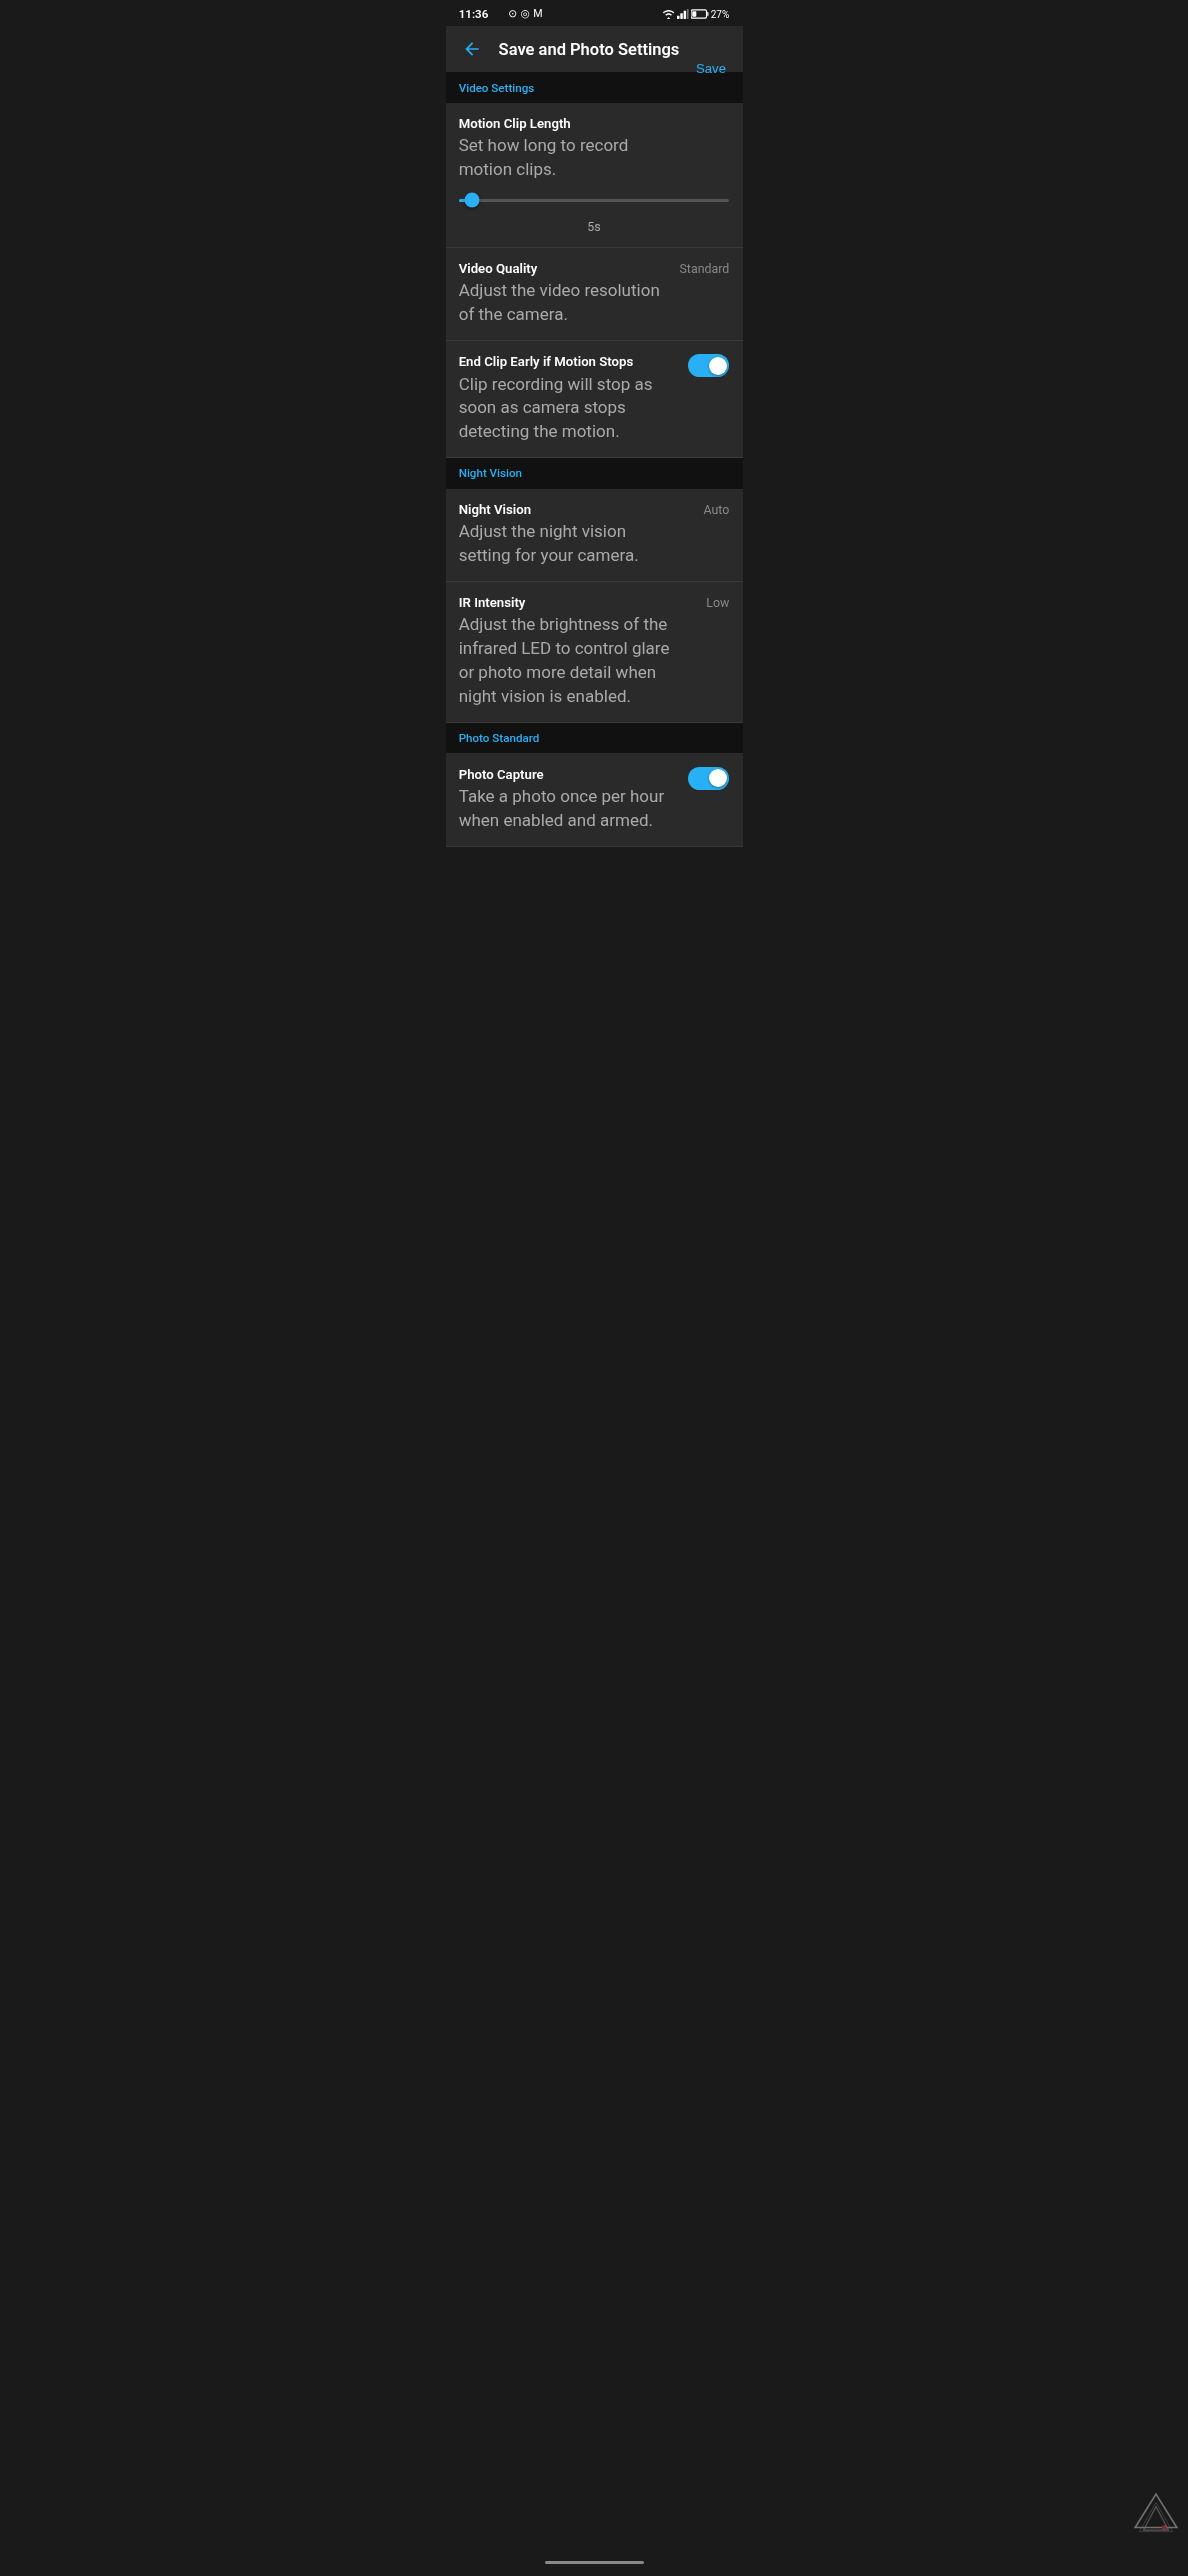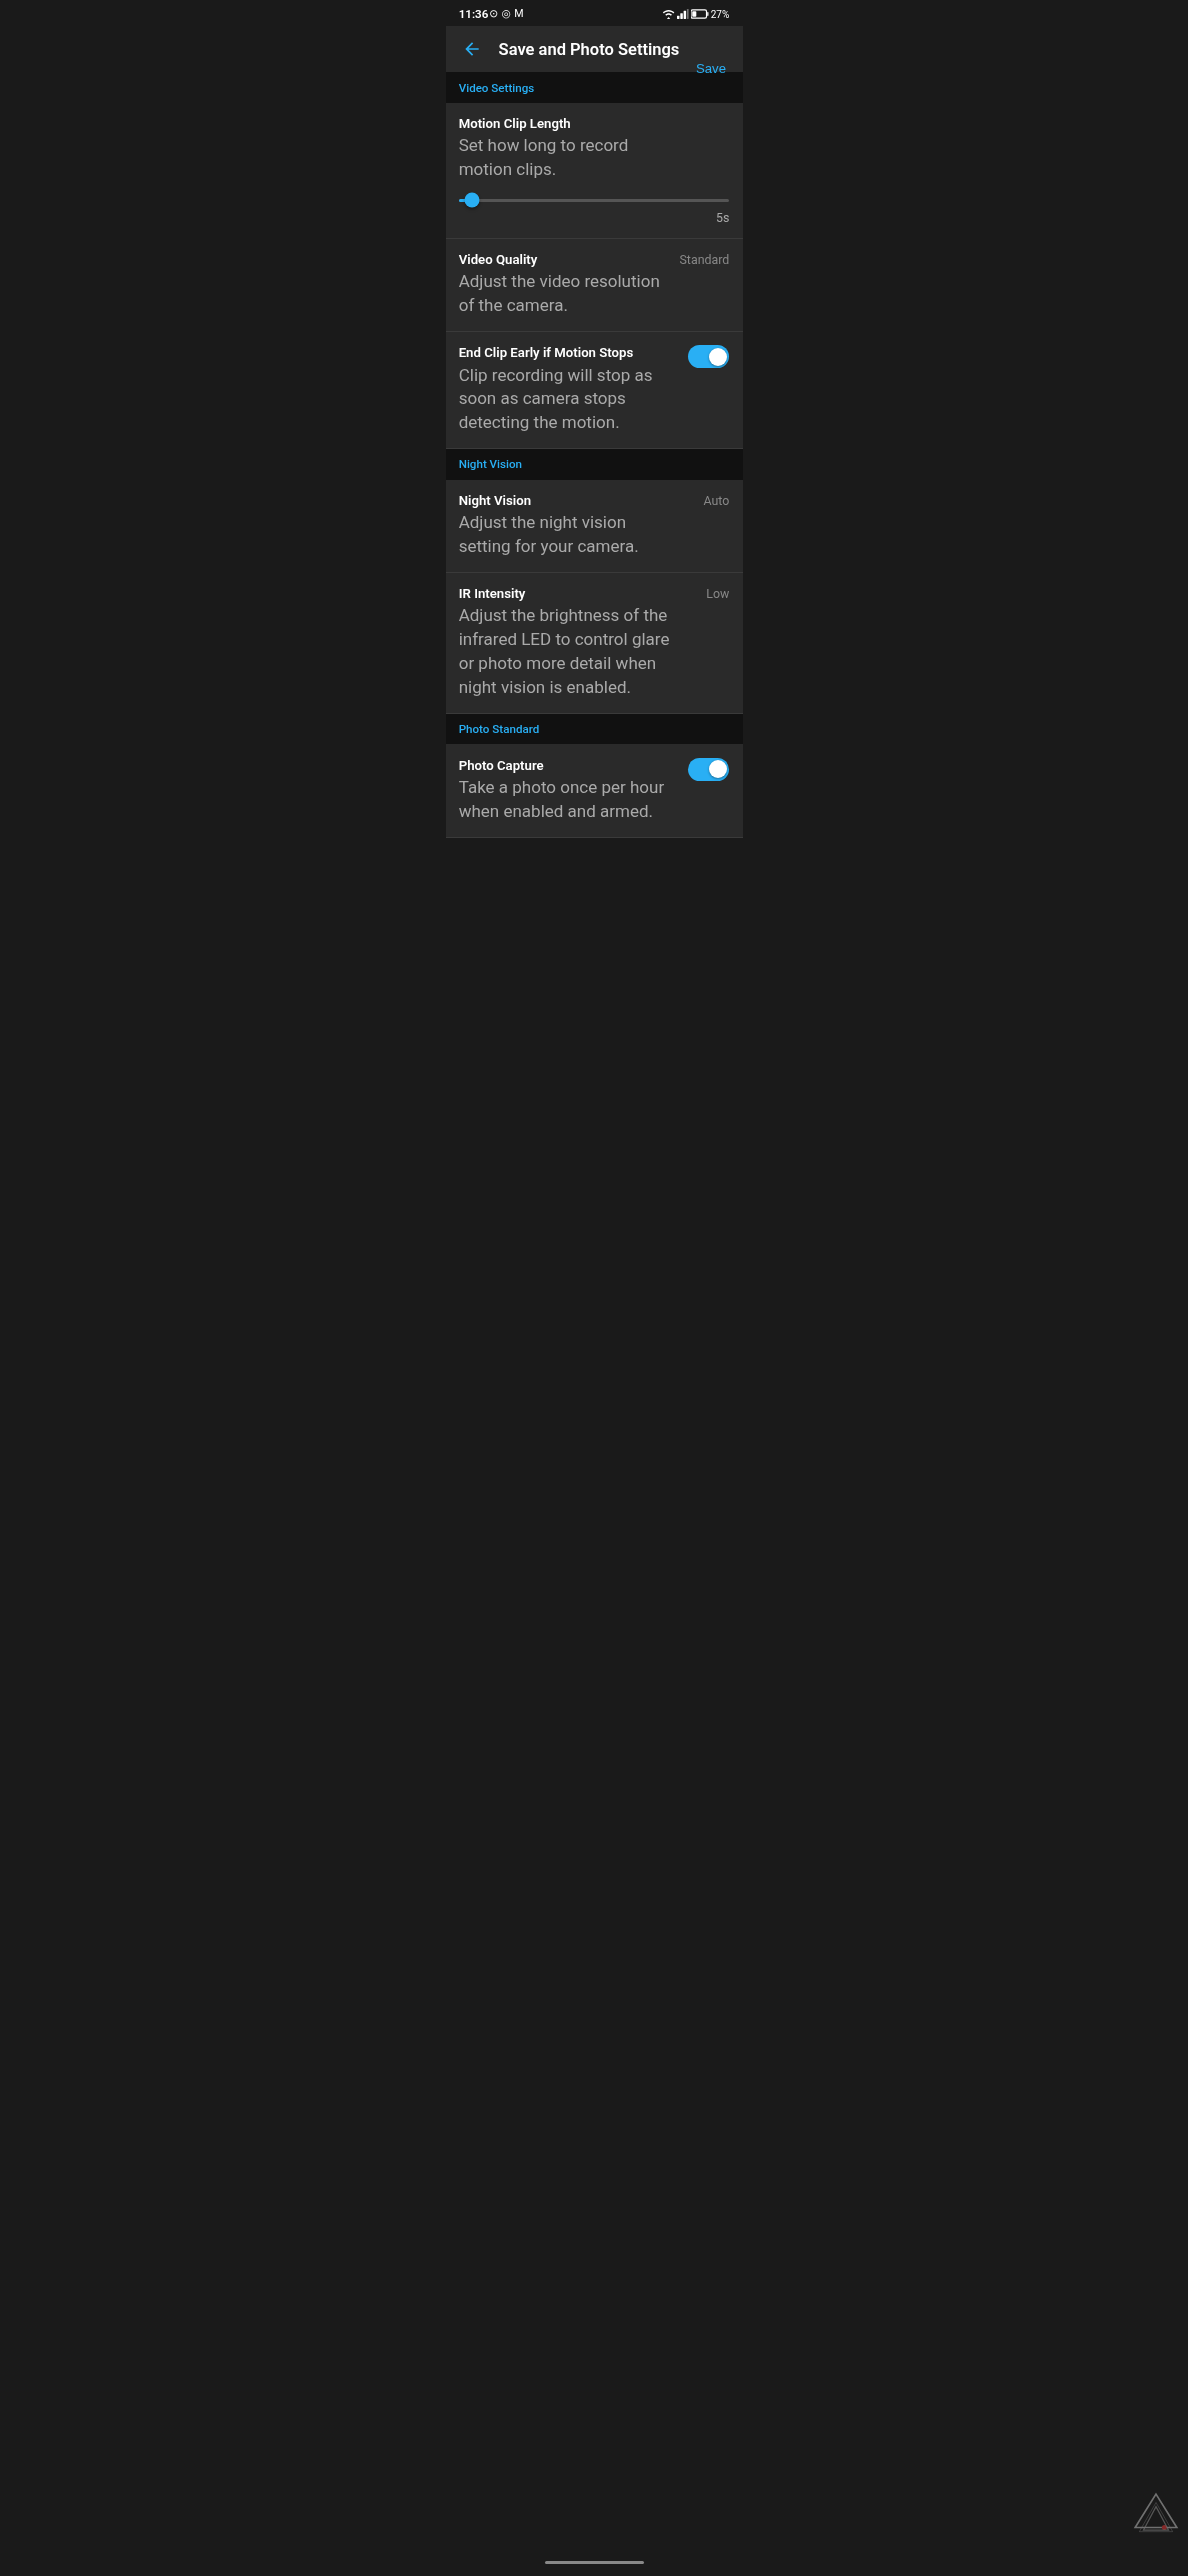--- a/index.html
+++ b/index.html
@@ -26,21 +26,21 @@
       display: flex;
       justify-content: space-between;
       align-items: center;
       padding: 6.6px 13.2px 5px 13.2px;
       height: 26.4px;
     }
 
     .status-bar-left {
       display: flex;
       align-items: center;
-      gap: 1px;
+      gap: 20px;
     }
 
     .status-time {
       font-size: 11.6px;
       font-weight: 600;
       color: #ffffff;
     }
 
     .status-icons {
       display: flex;
@@ -192,24 +192,24 @@
       top: 50%;
       transform: translate(-50%, -50%);
       width: 15px;
       height: 15px;
       background-color: #29aff4;
       border-radius: 50%;
       box-shadow: 0 1.7px 3.3px rgba(0,0,0,0.4);
     }
 
     .slider-value {
-      text-align: right;
+      text-align: center;
       font-size: 12.4px;
       color: #aaaaaa;
-      margin-top: 1px;
+      margin-top: 10px;
     }
 
     
     .toggle-switch {
       position: relative;
       width: 41px;
       height: 23px;
       flex-shrink: 0;
       cursor: pointer;
     }

